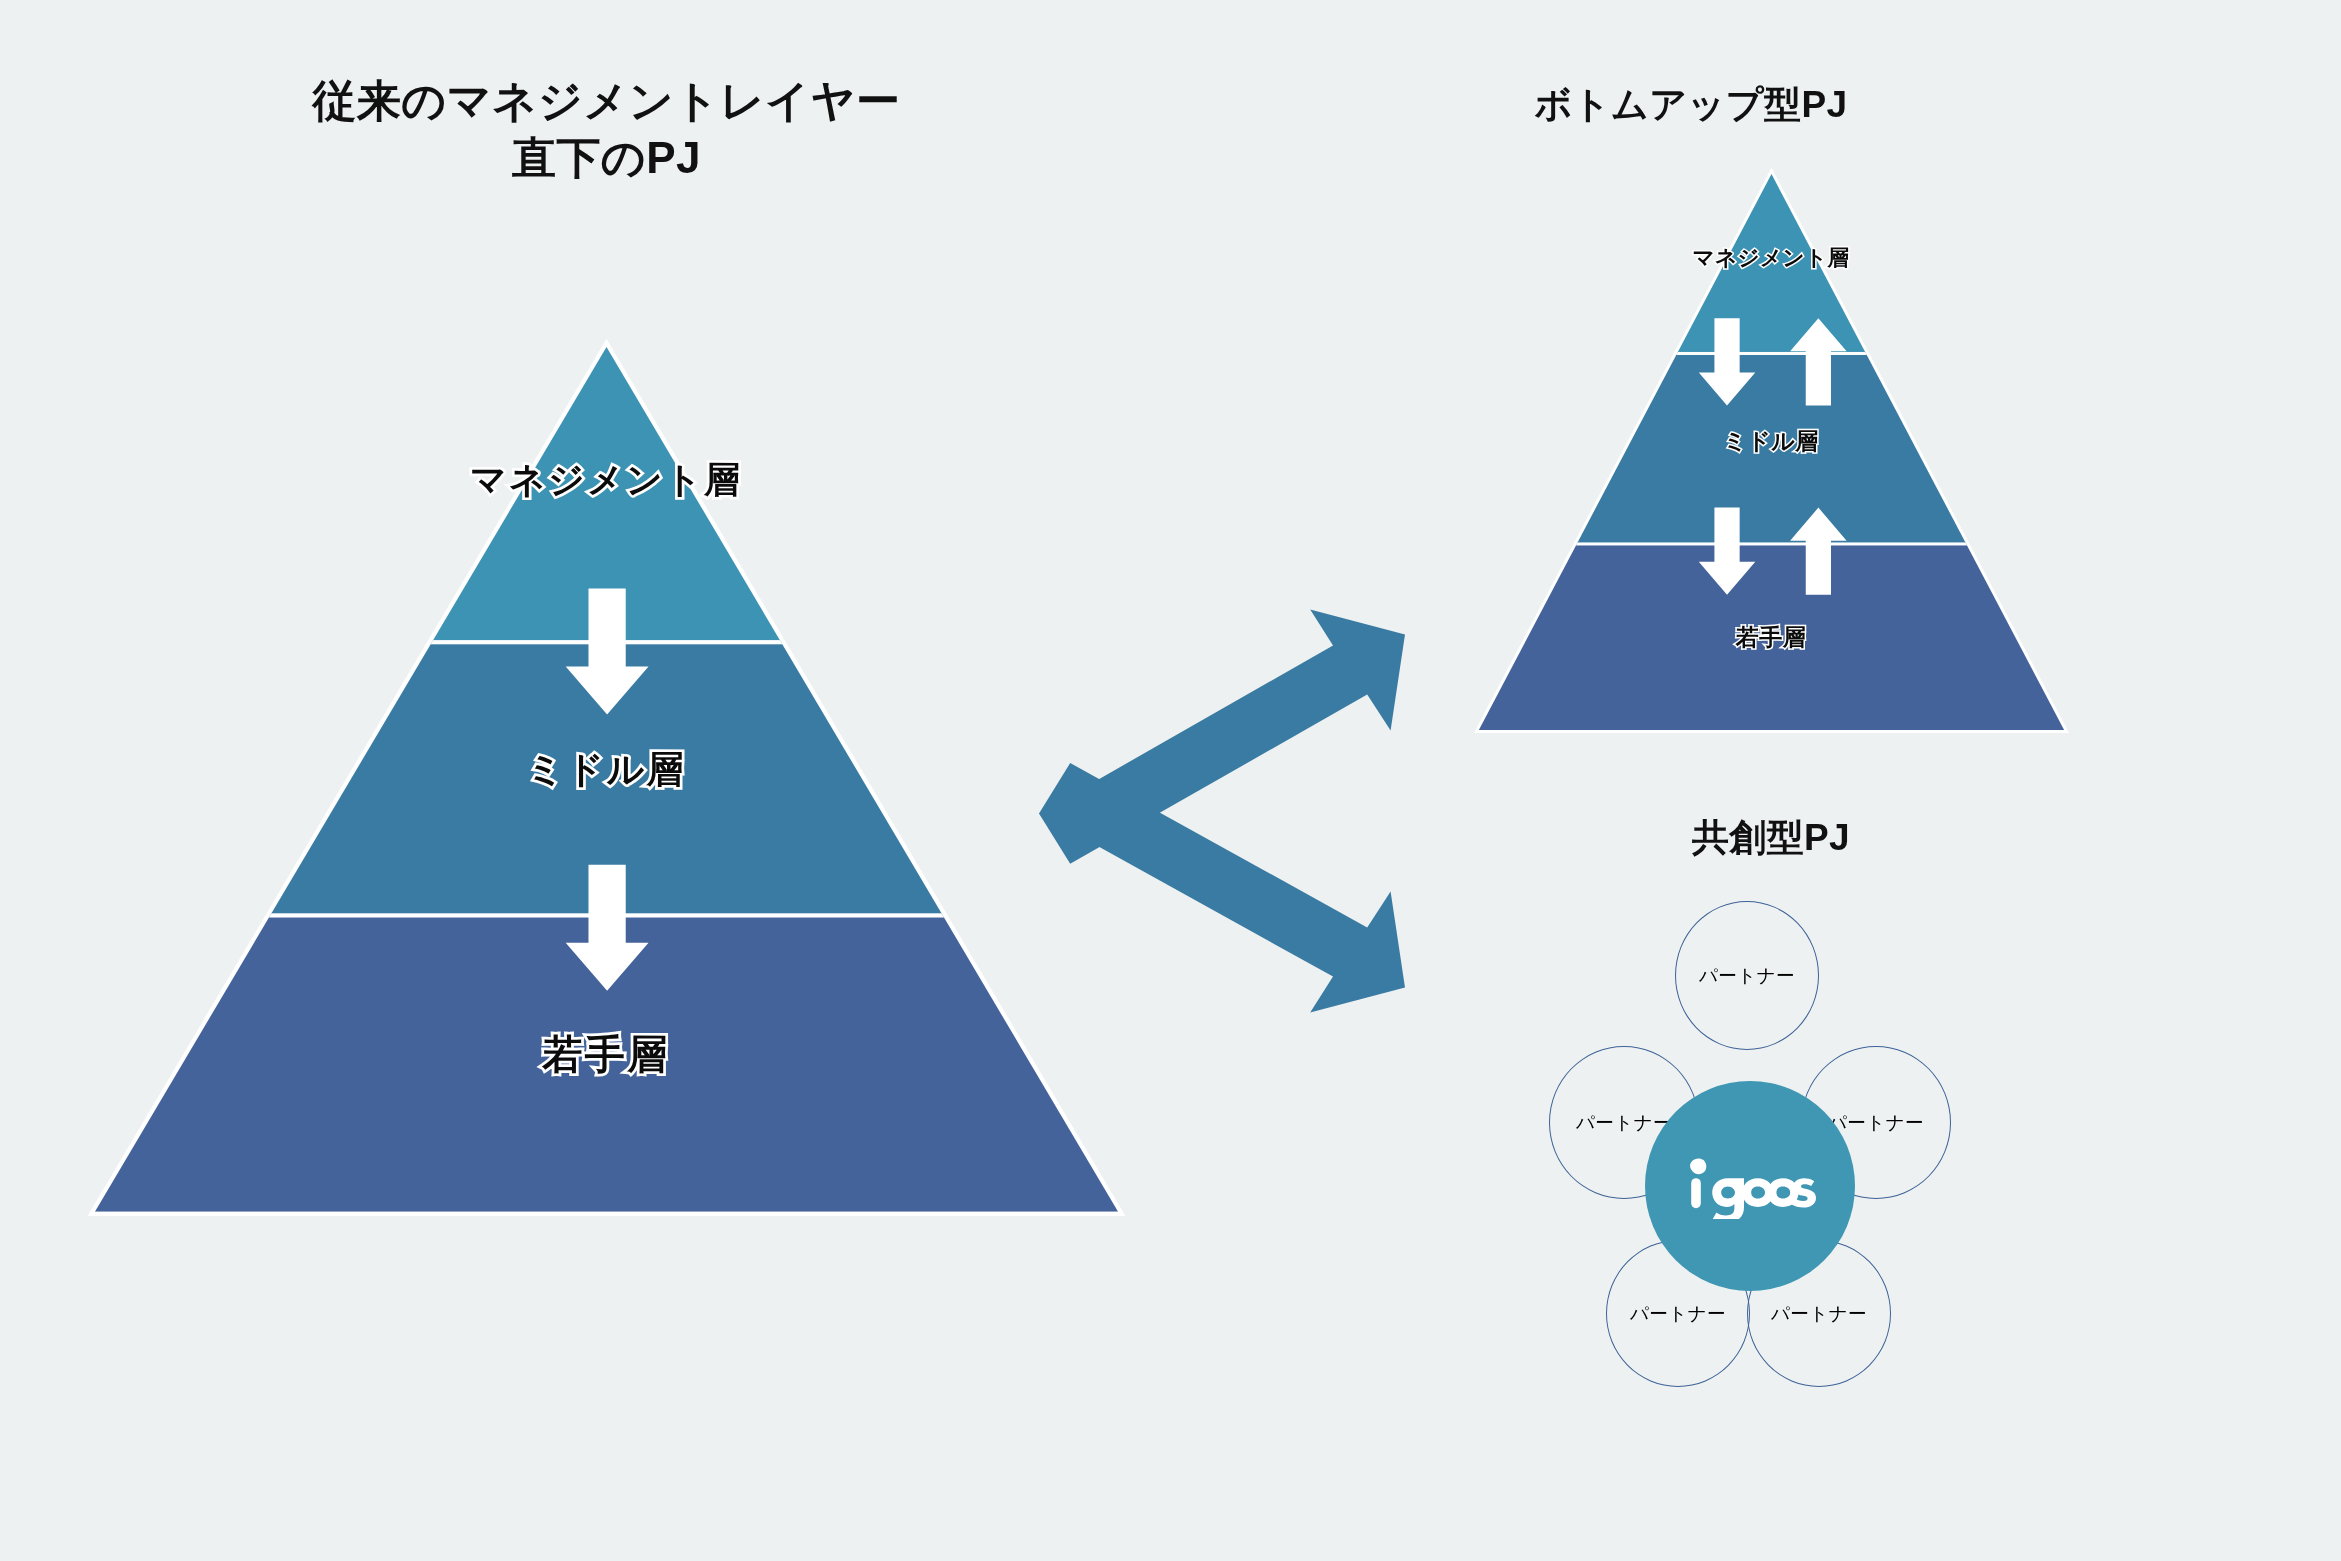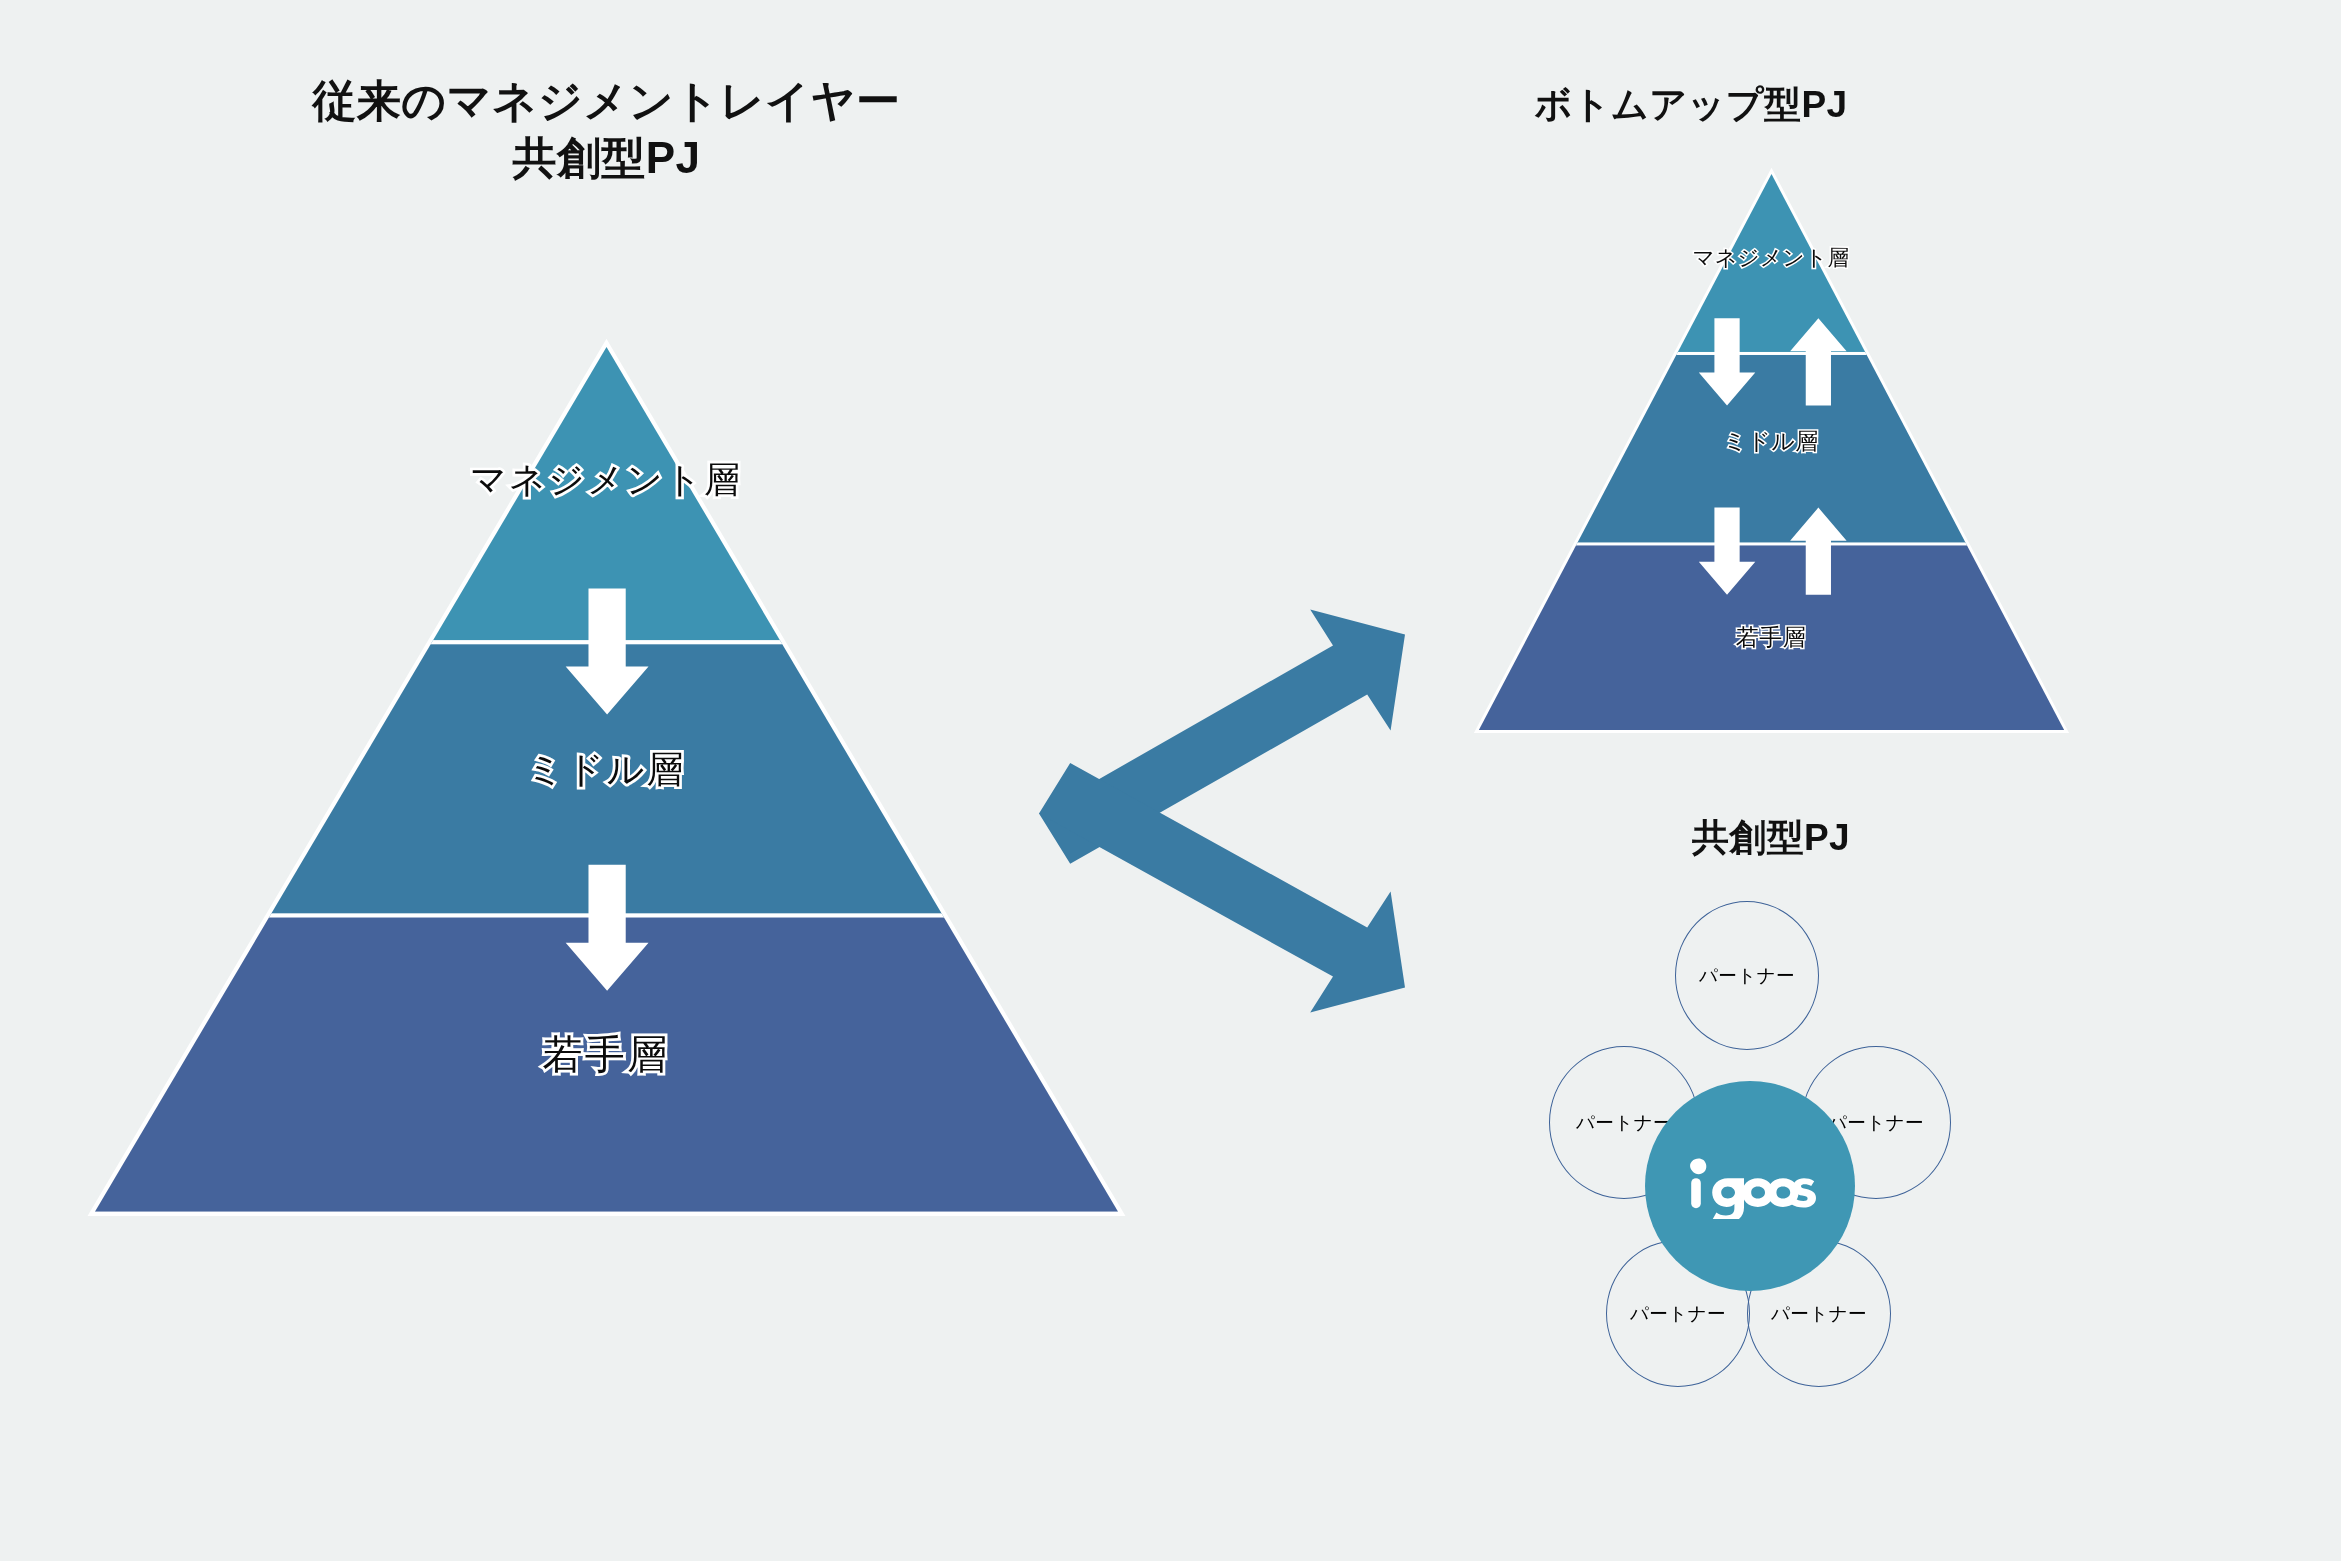--- a/index.html
+++ b/index.html
@@ -50,21 +50,21 @@
     position: absolute;
     overflow: visible;
   }
   #left-pyramid-svg  { left: 0;     top: 0;    width: 1201px; height: 1273px; }
   #right-pyramid-svg { left: 1429px; top: 120px; width: 685px; height: 649px; }
 
   
   .layer-label {
     position: absolute;
     text-align: center;
-    font-weight: 400;
+    font-weight: 700;
     color: #0b0b0b;
     white-space: nowrap;
     letter-spacing: 0.06em;
     -webkit-text-stroke: 5.4px #ffffff;
     paint-order: stroke fill;
     text-shadow:
        0 0 0.6px #ffffff;
   }
   .layer-label.small { -webkit-text-stroke: 3px #ffffff; letter-spacing: 0.02em; }
 
@@ -133,21 +133,21 @@
     width: 138px;
     height: 66px;
   }
 </style>
 </head>
 <body>
 
 <div id="stage">
 
   <div class="heading" id="left-title">従来のマネジメントレイヤー
-共創型PJ</div>
+直下のPJ</div>
 
   <svg class="pyramid-svg" id="left-pyramid-svg" viewBox="0 0 2000 2120">
     <defs>
       <clipPath id="clipLeftTri">
         <polygon points="1010,578 1862,2018 158,2018"></polygon>
       </clipPath>
     </defs>
 
     <polygon points="1010,578 1862,2018 158,2018" fill="none" stroke="#ffffff" stroke-width="14"></polygon>
     <g clip-path="url(#clipLeftTri)">

